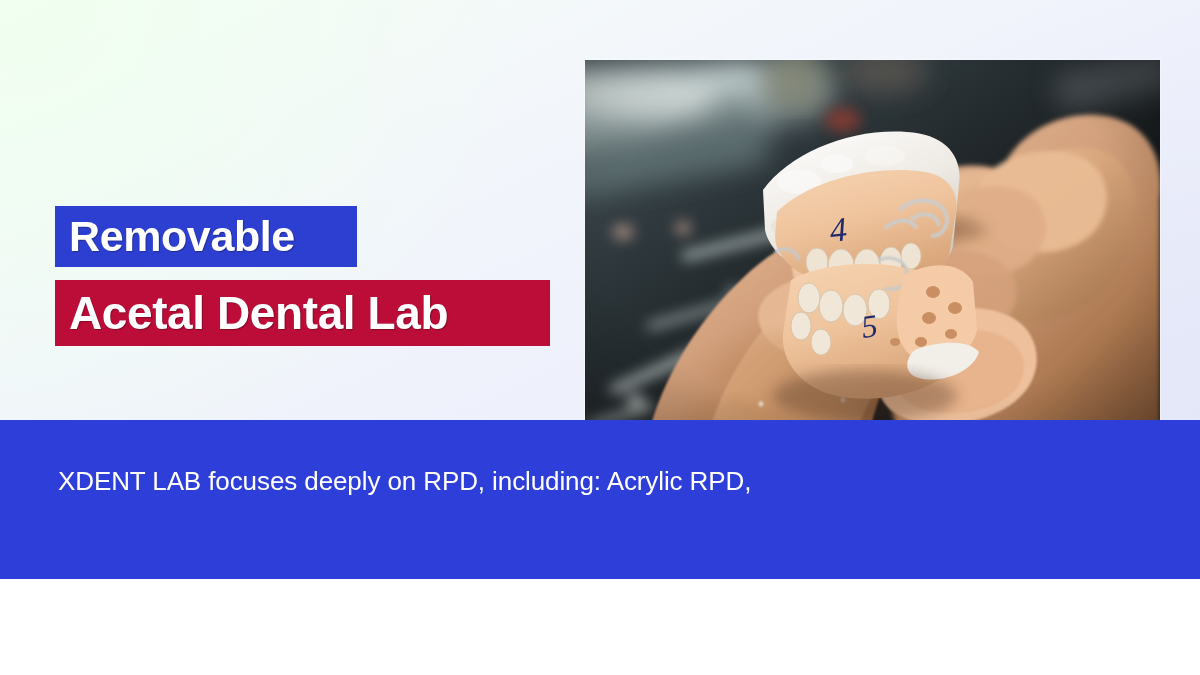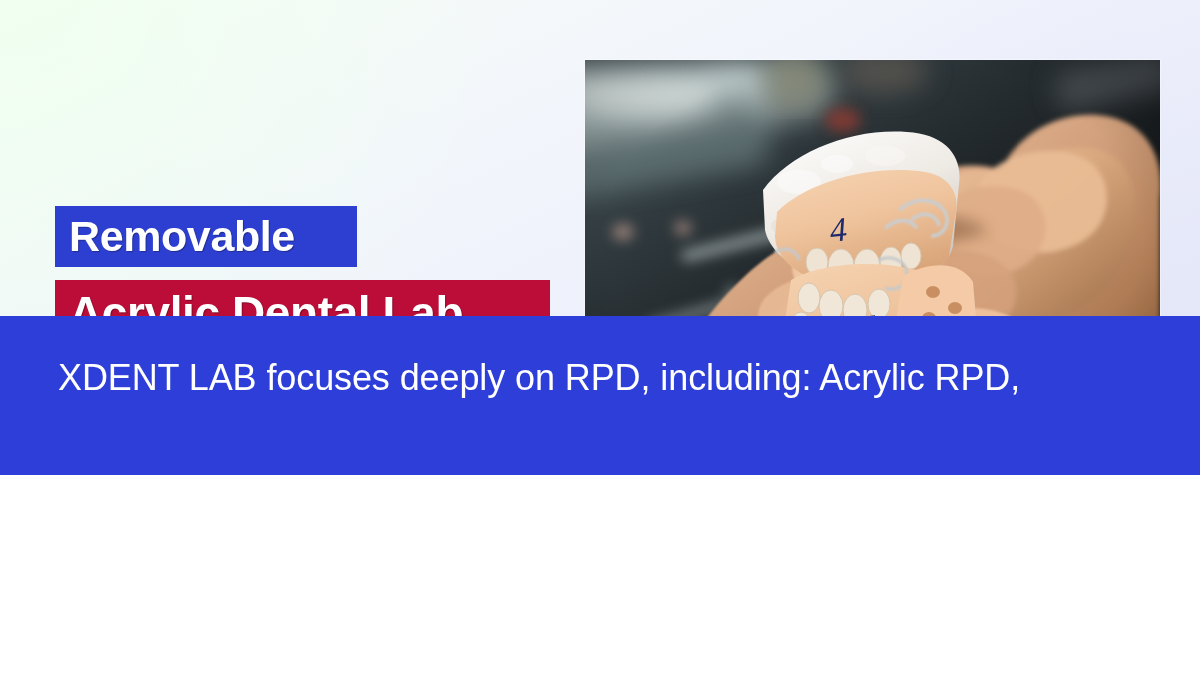--- a/index.html
+++ b/index.html
@@ -7,21 +7,21 @@
 
   html, body {
     width:1200px; height:675px;
     overflow:hidden;
     font-family:"Liberation Sans", sans-serif;
   }
 
   
   #slide {
     position:relative;
-    width:1200px; height:475px;
+    width:1200px; height:579px;
     background:
       linear-gradient(155deg,
         #f8fdf7 0%,
         #f5faf8 14%,
         #f2f6fb 34%,
         #eef0fb 58%,
         #e9ebf9 80%,
         #e6e9f8 100%);
     overflow:hidden;
   }
@@ -85,35 +85,35 @@
     left:0; bottom:0;
     width:1200px; height:159px;
     background:#2d3fd8;
     z-index:5;
   }
   #caption-text {
     position:absolute;
     left:58px; top:34px;
     width:1080px;
     color:#ffffff;
-    font-size:36px;
+    font-size:26px;
     line-height:55px;
     font-weight:400;
     letter-spacing:-0.1px;
   }
   #caption-text span { display:block; white-space:nowrap; }
 </style>
 </head>
 <body>
 
 <div id="slide">
 
   <div id="headline">
     <span class="badge" id="badge-primary">Removable</span>
-    <span class="badge" id="badge-secondary">Acrylic Dental Lab</span>
+    <span class="badge" id="badge-secondary">Acetal Dental Lab</span>
   </div>
 
   <div id="photo-frame">
     <div id="photo" role="img" aria-label="Technician's hands holding a removable partial denture dental model over a dark workbench">
       <svg viewBox="0 0 575 391" preserveAspectRatio="xMidYMid slice" aria-hidden="true">
         <defs>
 
           <linearGradient id="bench" x1="0" y1="0" x2="1" y2="1">
             <stop offset="0%" stop-color="#47545a"></stop>
             <stop offset="32%" stop-color="#2b3438"></stop>

